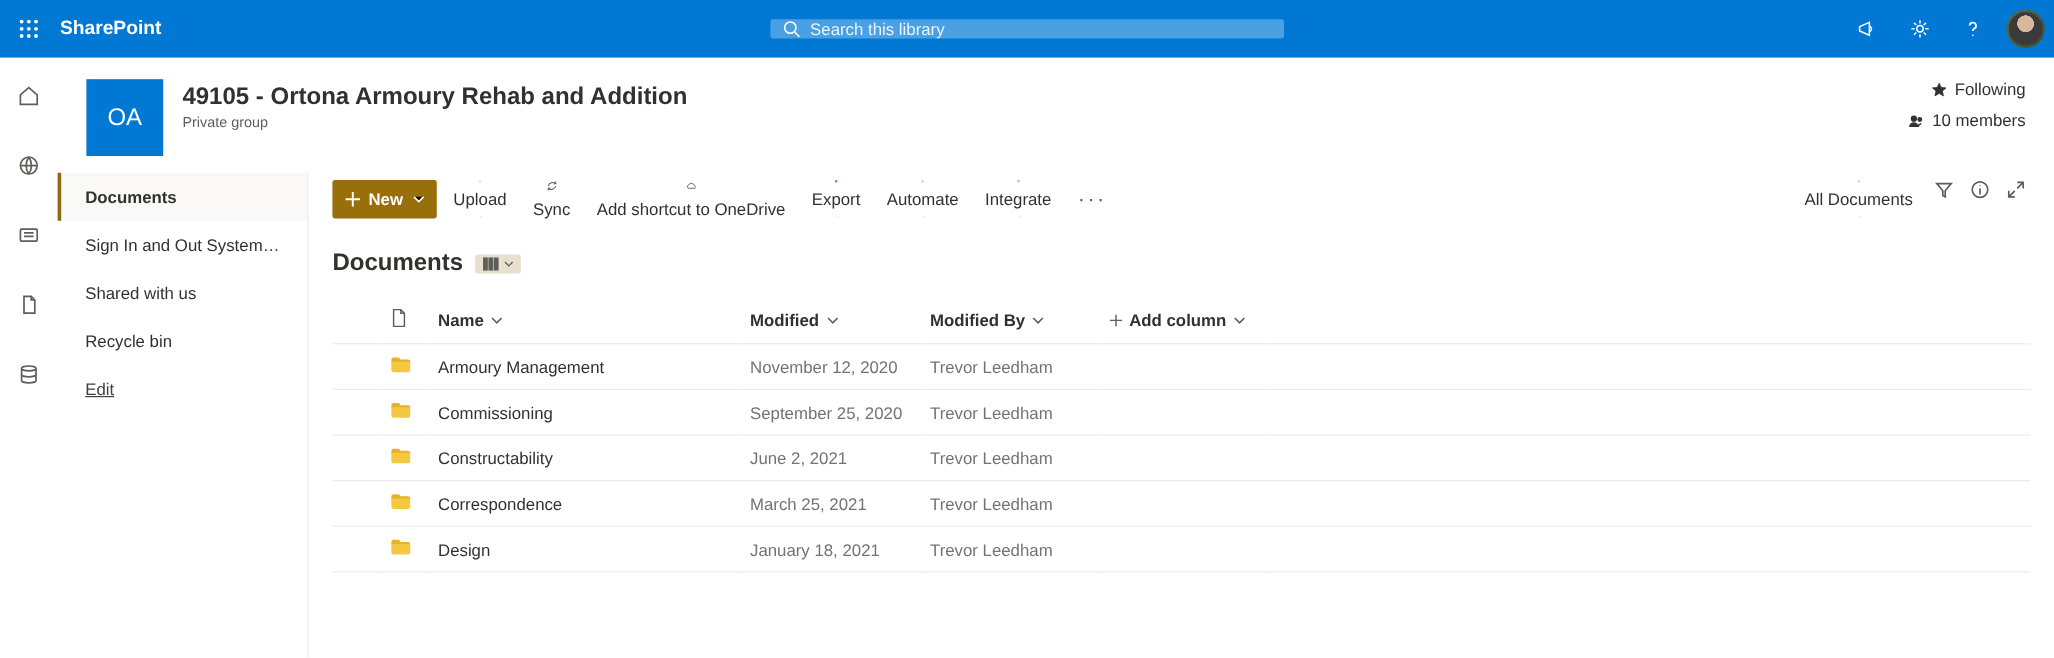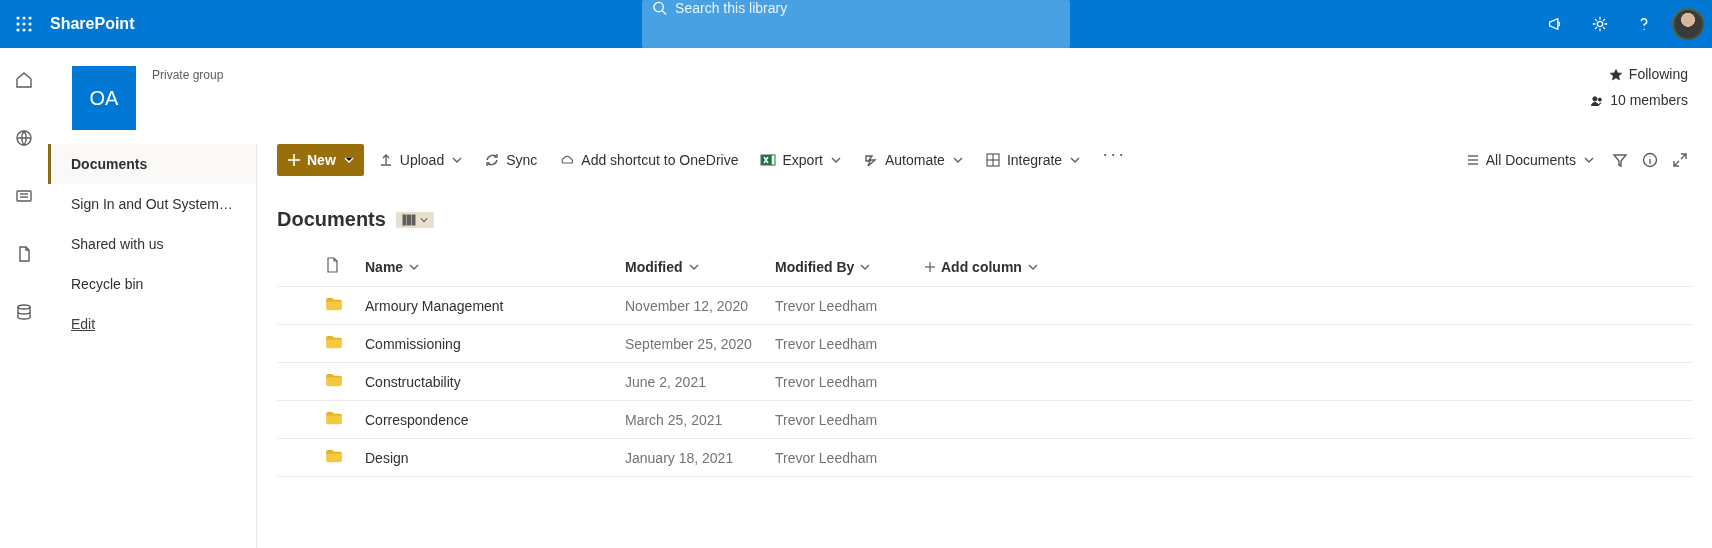--- a/index.html
+++ b/index.html
@@ -4,21 +4,21 @@
 <style>
   * { box-sizing: border-box; margin: 0; padding: 0; font-family: "Segoe UI", -apple-system, BlinkMacSystemFont, sans-serif; }
   body { width: 1712px; height: 548px; overflow: hidden; background: #fff; color: #323130; font-size: 14px; }
 
   
   .suite-bar { height: 48px; background: #0078d4; display: flex; align-items: center; color: #fff; }
   .waffle { width: 48px; height: 48px; display: flex; align-items: center; justify-content: center; cursor: pointer; }
   .waffle svg { fill: #fff; }
   .brand { font-size: 16px; font-weight: 600; margin-left: 2px; }
   .search-wrap { flex: 0 0 auto; margin-left: auto; margin-right: auto; position: absolute; left: 50%; transform: translateX(-50%); }
-  .search-box { width: 428px; height: 48px; border-radius: 2px; background: #49a0e3; display: flex; align-items: flex-start; padding: 0 10px; color: #fff; }
+  .search-box { width: 428px; height: 16px; border-radius: 2px; background: #49a0e3; display: flex; align-items: center; padding: 0 10px; color: #fff; }
   .search-box input { border: none; background: transparent; outline: none; color: #fff; font-size: 14px; margin-left: 8px; width: 100%; }
   .search-box input::placeholder { color: #eaf4fc; }
   .suite-right { margin-left: auto; display: flex; align-items: center; gap: 4px; padding-right: 8px; }
   .suite-icon { width: 40px; height: 48px; display: flex; align-items: center; justify-content: center; cursor: pointer; }
   .suite-icon svg { stroke: #fff; fill: none; }
   .avatar { width: 32px; height: 32px; border-radius: 50%; background: linear-gradient(135deg,#5a6b4a,#3d4c32); margin-left: 4px; cursor:pointer; display:flex; align-items:center; justify-content:center; overflow:hidden;}
   .avatar-inner{ width:28px;height:28px;border-radius:50%; background: radial-gradient(circle at 50% 35%, #d7b89a 0 30%, #3a3a3a 31% 100%);}
 
   
   .shell { display: flex; height: calc(548px - 48px); }
@@ -41,24 +41,24 @@
   .columns { flex:1; display:flex; }
 
   
   .leftnav { width:208px; border-right:none; border-left: 3px solid transparent; padding-top:0;}
   .leftnav .item { padding: 12px 20px; font-size:14px; color:#323130; cursor:pointer; border-left:3px solid transparent; margin-left:-3px; white-space:nowrap; overflow:hidden; text-overflow:ellipsis;}
   .leftnav .item.active { border-left:3px solid #8a6a1a; font-weight:600; background:#faf9f8;}
   .leftnav .edit { padding: 12px 20px; font-size:14px; color:#404040; cursor:pointer;text-decoration:underline;}
 
   
   .main { flex:1; display:flex; flex-direction:column; border-left: 1px solid #edebe9;}
-  .cmdbar { height:44px; display:flex; align-items:flex-start; padding: 0 20px; gap:6px; border-bottom: none;}
+  .cmdbar { height:44px; display:flex; align-items:center; padding: 0 20px; gap:6px; border-bottom: none;}
   .btn-new { background:#986f0b; color:#fff; height:32px; padding:0 10px; border:none; border-radius:2px; display:flex; align-items:center; gap:6px; font-size:14px; font-weight:600; cursor:pointer;}
   .btn-new svg { stroke:#fff; }
-  .cmd { display:flex; align-items:center; gap:6px; padding: 0 8px; height:32px; cursor:pointer; font-size:14px; color:#323130;}
+  .cmd { display:flex; align-items:center; gap:6px; padding: 0 8px; height:32px; cursor:pointer; font-size:14px; color:#323130;flex-direction:column;}
   .cmd svg { stroke:#605e5c; fill:none;}
   .chev { margin-left:2px;}
   .cmd-spacer { flex:1; }
   .excel-ic { width:16px;height:16px;}
   .more { font-size:18px; letter-spacing:2px; color:#605e5c; cursor:pointer; padding:0 8px;}
 
   
   .doc-head { display:flex; align-items:center; gap:10px; padding: 20px 20px 8px 20px;}
   .doc-head h2 { font-size:20px; font-weight:600;}
   .view-pill { background:#e8e0cf; padding:2px 6px; border-radius:2px; display:flex; align-items:center; gap:4px; cursor:pointer;}
@@ -168,20 +168,21 @@
           <path d="M4 10c0 1.1 2.7 2 6 2s6-.9 6-2"></path>
         </svg>
       </div>
   </div>
 
   <div class="content">
 
     <div class="site-hdr">
       <div class="site-tile">OA</div>
       <div class="site-meta">
+        <div class="site-title">49105 - Ortona Armoury Rehab and Addition</div>
         <div class="site-sub">Private group</div>
       </div>
       <div class="site-right">
         <div class="row">
           <svg width="14" height="14" viewBox="0 0 20 20">
               <path d="M10 2l2.4 5 5.6.5-4.2 3.8 1.2 5.7L10 14l-5 3 1.2-5.7L2 7.5 7.6 7z"></path>
             </svg>
           <span>Following</span>
         </div>
         <div class="row">

